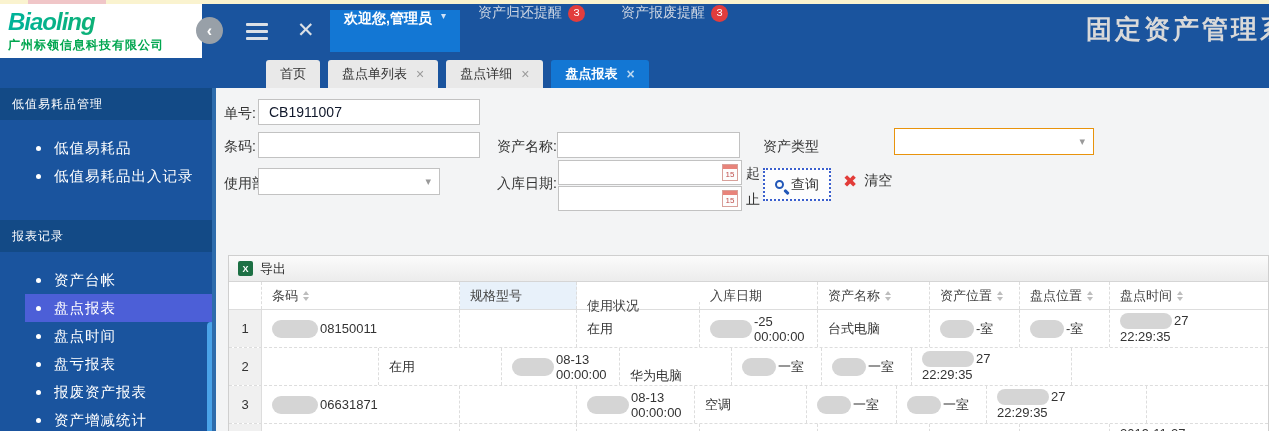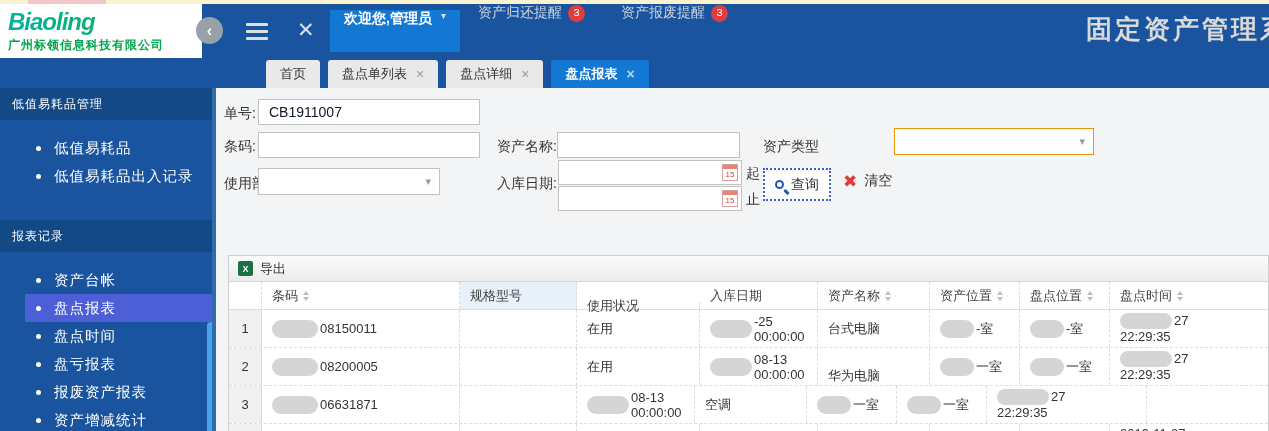--- a/index.html
+++ b/index.html
@@ -333,24 +333,20 @@
                 <span class="blob b-time"></span>
                 <span>27</span>
               </div>
               <div class="tline">
                 <span>22:29:35</span>
               </div>
             </div>
           </div>
           <div class="tr">
             <div class="td idx">2</div>
-            <div class="td col-barcode" style="width: 198px;">
-              <span class="blob b-barcode"></span>
-              <span>08200005</span>
-            </div>
             <div class="td col-model" style="width: 117px;">
               <span></span>
             </div>
             <div class="td col-status" style="width: 123px;">
               <span>在用</span>
             </div>
             <div class="td col-in_date" style="width: 118px;">
               <span class="blob b-in_date"></span>
               <span>08-13 00:00:00</span>
             </div>

